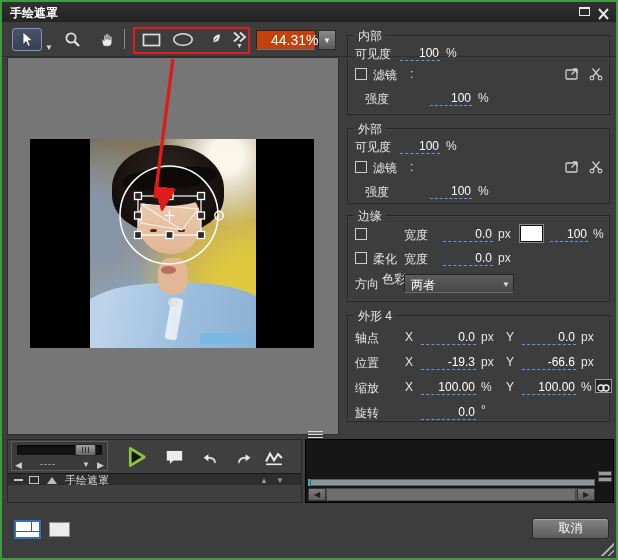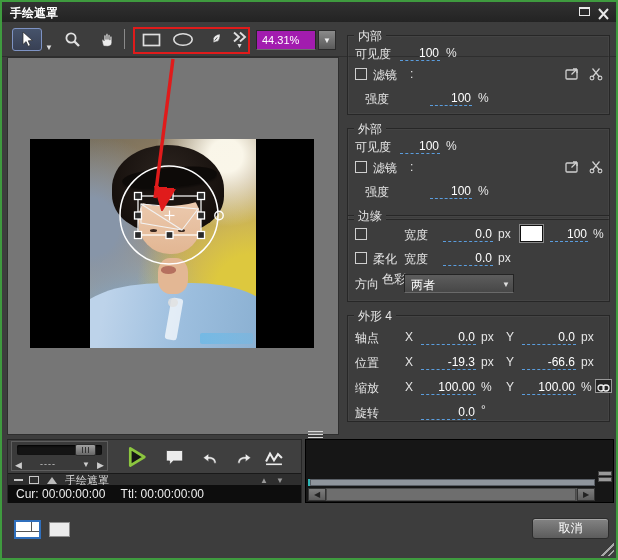--- a/index.html
+++ b/index.html
@@ -11,21 +11,21 @@
   .winbtn{position:absolute;top:4px;width:14px;height:12px;cursor:pointer;}
   .btn-max{right:24px;}
   .btn-max .sq{position:absolute;left:1px;top:1px;width:11px;height:9px;border:1px solid #e8e8e8;border-top-width:2px;}
   .btn-close{right:5px;}
   
   .toolbar{position:absolute;left:0;top:20px;width:614px;height:35px;background:#3d3d3d;border-bottom:1px solid #2e2e2e;}
   .tbtn{position:absolute;top:6px;height:23px;display:flex;align-items:center;justify-content:center;cursor:pointer;}
   .tbtn.sel{background:linear-gradient(#46536b,#384054);border:1px solid #7e93c4;border-radius:3px;}
   .tsep{position:absolute;left:122px;top:7px;width:1px;height:20px;background:#8a8a8a;}
   .redbox{position:absolute;left:131px;top:5px;width:117px;height:27px;border:2px solid #e01b1b;pointer-events:none;}
-  .zoombox{position:absolute;left:254px;top:8px;width:60px;height:20px;background:#a21caf;border:1px solid #262626;border-bottom-color:#6e6e6e;color:#fff;font-size:11px;line-height:18px;padding-left:5px;}
+  .zoombox{position:absolute;left:254px;top:8px;width:60px;height:20px;background:#c2410c;border:1px solid #262626;border-bottom-color:#6e6e6e;color:#fff;font-size:14px;line-height:18px;padding-left:14px;}
   .zoomdd{position:absolute;left:316px;top:8px;width:18px;height:20px;background:linear-gradient(#8a8a8a,#5a5a5a);border:1px solid #2a2a2a;color:#eee;font-size:8px;text-align:center;line-height:19px;cursor:pointer;}
   .ddglyph{color:#ddd;font-size:8px;}
   
   .canvas{position:absolute;left:5px;top:55px;width:332px;height:378px;background:#767676;border:1px solid #2e2e2e;}
   .frame{position:absolute;left:22px;top:81px;width:284px;height:209px;background:#000;}
   .photo{position:absolute;left:60px;top:0;width:166px;height:209px;overflow:hidden;}
   .photo div{position:absolute;}
   .p-bg{inset:0;background:
     radial-gradient(circle at 82% 8%,rgba(255,252,240,.95) 0 7%,transparent 30%),
     radial-gradient(circle at 97% 72%,#ddc83e 0 16%,transparent 52%),
@@ -246,21 +246,21 @@
           <path d="M4.5 2.5 L11.5 11 M11.5 2.5 L4.5 11" stroke="#cfcfcf" stroke-width="1.2" fill="none"></path>
           <circle cx="4" cy="12" r="1.9" fill="none" stroke="#cfcfcf" stroke-width="1.1"></circle>
           <circle cx="12" cy="12" r="1.9" fill="none" stroke="#cfcfcf" stroke-width="1.1"></circle>
         </svg>
     </div>
     <span class="lab" style="left:17px;top:55px;">强度</span>
     <span class="num" style="left:82px;top:55px;width:42px;">100</span>
     <span class="unit" style="left:130px;top:55px;">%</span>
   </div>
 
-  <div class="group" style="top:126px;height:92px;">
+  <div class="group" style="top:126px;height:76px;">
     <span class="gtitle">外部</span>
     <span class="lab" style="left:7px;top:10px;">可见度</span>
     <span class="num" style="left:52px;top:10px;width:40px;">100</span>
     <span class="unit" style="left:98px;top:10px;">%</span>
     <div class="cb" style="left:7px;top:32px;"></div>
     <span class="lab" style="left:25px;top:31px;">滤镜</span>
     <span class="lab" style="left:62px;top:31px;">:</span>
     <div class="mini-ic" style="left:216px;top:30px;">
       <svg width="17" height="15" viewBox="0 0 17 15">
           <rect x="2" y="4" width="11" height="9" rx="1" fill="none" stroke="#cfcfcf" stroke-width="1.3"></rect>
@@ -374,24 +374,20 @@
         </svg>
     </div>
     <div class="layerrow">
       <div class="ic-min"></div>
       <div class="ic-sq"></div>
       <div class="ic-tri"></div>
       <span class="layername">手绘遮罩</span>
       <span class="pager" style="left:252px;top:2px;">▲</span>
       <span class="pager" style="left:268px;top:2px;">▼</span>
     </div>
-    <div class="timerow">
-      <span>Cur: 00:00:00:00</span>
-      <span>Ttl: 00:00:00:00</span>
-    </div>
   </div>
 
   <div class="grip"></div>
   <div class="timeline">
     <div class="trackstrip"></div>
     <div class="cyanmark"></div>
     <div class="tscroll">
       <div class="tsbtn" style="left:0;"><span>◀</span></div>
       <div class="tsthumb"></div>
       <div class="tsbtn" style="left:269px;"><span>▶</span></div>

